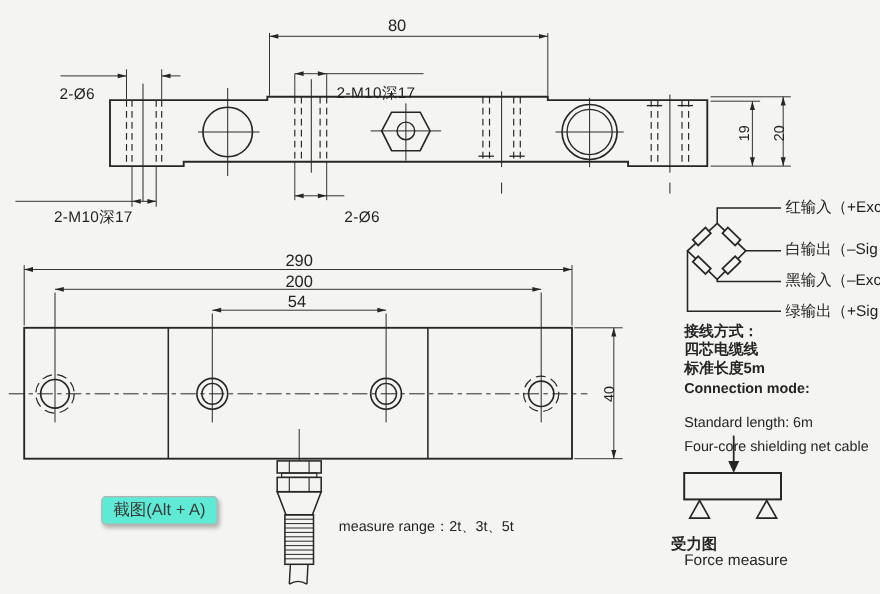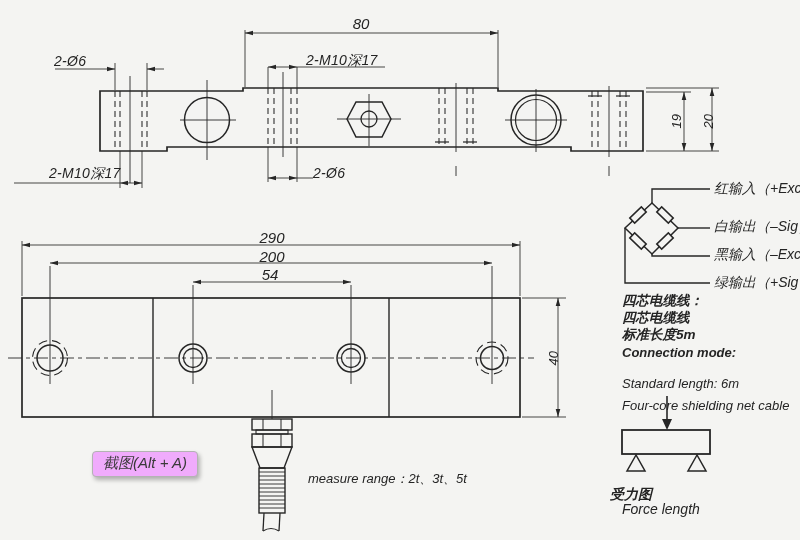--- a/index.html
+++ b/index.html
@@ -2,37 +2,37 @@
 <html><head>
 <meta charset="utf-8">
 <style>
   html,body{margin:0;padding:0;}
   body{
     width:800px;height:540px;overflow:hidden;
     background:#f4f4f2;
     font-family:"Liberation Sans","DejaVu Sans",sans-serif;
     color:#222;
   }
-  .canvas{position:relative;width:800px;height:397px;font-style:italic;}
+  .canvas{position:relative;width:800px;height:397px;}
   .canvas svg{position:absolute;left:0;top:0;}
   .lbl{position:absolute;white-space:nowrap;color:#242424;line-height:1.1;}
-  .dim{font-size:14px;letter-spacing:.3px;}
+  .dim{font-size:14px;letter-spacing:.3px;margin-top:24px;}
   .dimnum{font-size:15px;text-align:center;}
   .rot{transform:rotate(-90deg);transform-origin:center center;font-size:13px;text-align:center;width:26px;}
   .wire{font-size:14px;}
   .note-zh{font-size:13.5px;font-weight:600;}
   .note-en{font-size:13px;}
   .cap-zh{font-size:16px;font-weight:600;}
   .cap-en{font-size:13px;}
   .fd-zh{font-size:14px;font-weight:600;}
   .fd-en{font-size:14px;}
   .tooltip{
     position:absolute;left:92px;top:451px;
     padding:2px 10px 3px 10px;
-    background:#f0abfc;border:1px solid #b3b3b3;border-radius:4px;
+    background:#5eead4;border:1px solid #b3b3b3;border-radius:4px;
     box-shadow:2px 3px 4px rgba(0,0,0,.28);
     font-size:15px;color:#3a3a3a;
   }
 </style>
 </head>
 <body>
 
 <div class="canvas">
 
 <svg width="800" height="540" viewBox="0 0 800 540">
@@ -232,27 +232,27 @@
 <div class="lbl dimnum" style="left:256px;top:230px;width:32px;">290</div>
 <div class="lbl dimnum" style="left:256px;top:249px;width:32px;">200</div>
 <div class="lbl dimnum" style="left:256px;top:267px;width:28px;">54</div>
 <div class="lbl rot" style="left:541px;top:351px;">40</div>
 
 <div class="lbl wire" style="left:714px;top:181px;">红输入（+Exc）</div>
 <div class="lbl wire" style="left:714px;top:219px;">白输出（–Sig）</div>
 <div class="lbl wire" style="left:714px;top:247px;">黑输入（–Exc）</div>
 <div class="lbl wire" style="left:714px;top:275px;">绿输出（+Sig）</div>
 
-<div class="lbl note-zh" style="left:622px;top:294px;">四芯电缆线：</div>
+<div class="lbl note-zh" style="left:622px;top:294px;">接线方式：</div>
 <div class="lbl note-zh" style="left:622px;top:311px;">四芯电缆线</div>
 <div class="lbl note-zh" style="left:622px;top:328px;">标准长度5m</div>
 <div class="lbl note-en" style="left:622px;top:346px;font-weight:600;">Connection mode:</div>
 <div class="lbl note-en" style="left:622px;top:362px;margin-top:37px;">Four-core shielding net cable</div>
 <div class="lbl note-en" style="left:622px;top:377px;">Standard length: 6m</div>
 
 <div class="lbl cap-en" style="left:308px;top:472px;">measure range：2t、3t、5t</div>
 
 <div class="lbl fd-zh" style="left:610px;top:487px;">受力图</div>
-<div class="lbl fd-en" style="left:622px;top:502px;">Force length</div>
+<div class="lbl fd-en" style="left:622px;top:502px;">Force measure</div>
 
 <div class="tooltip">截图(Alt + A)</div>
 
 </div>
 
 </body></html>

